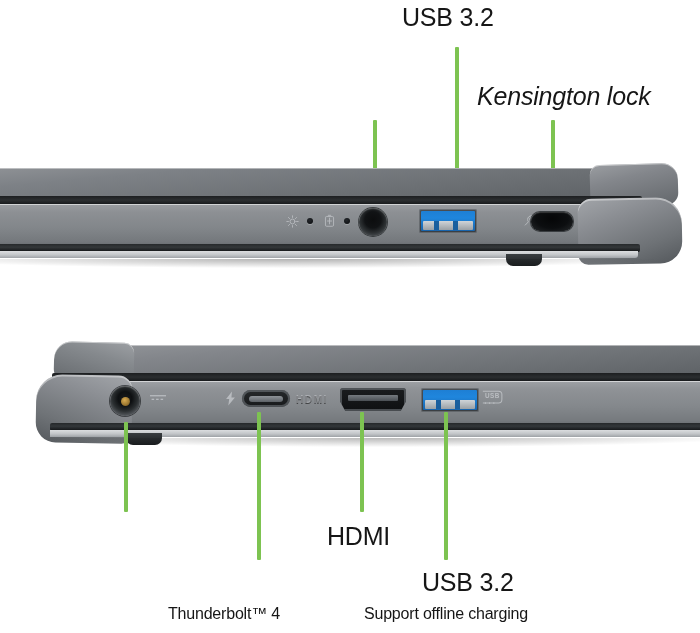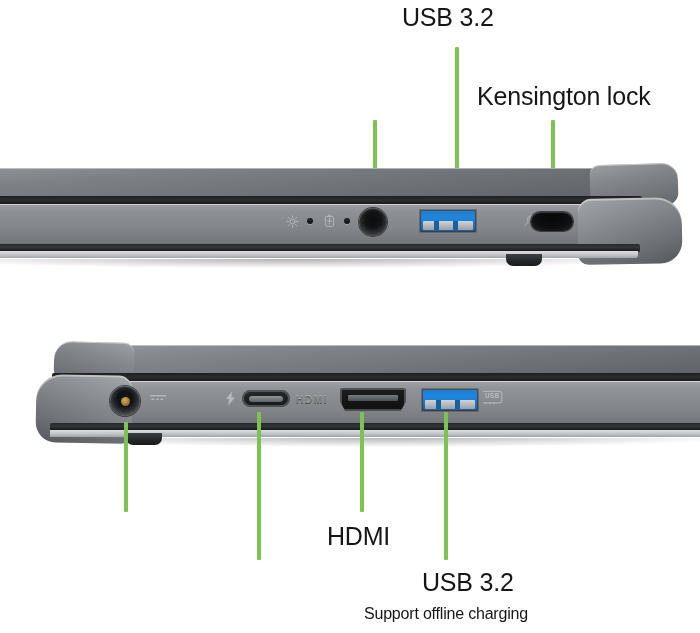--- a/index.html
+++ b/index.html
@@ -208,21 +208,21 @@
   .svgicon{position:absolute;opacity:.5;}
 </style>
 </head>
 <body>
 
 <div class="stage">
 
   <div class="callout big" style="left:402px;top:5px;">USB 3.2</div>
 
 
-  <div class="callout big" style="left:477px;top:84px;">Kensington lock</div>
+  <div class="callout big" style="left:477px;top:84px;font-style:italic;">Kensington lock</div>
 
   <div class="leader" style="left:455px;top:47px;height:185px;"></div>
   <div class="leader" style="left:373px;top:120px;height:105px;"></div>
   <div class="leader" style="left:551px;top:120px;height:102px;"></div>
 
   <div class="lap" id="lapTop">
     <div class="lid"></div>
     <div class="lidcapR"></div>
     <div class="gap"></div>
     <div class="body"></div>
@@ -342,18 +342,19 @@
 
   <div class="leader" style="left:124px;top:422px;height:90px;"></div>
   <div class="leader" style="left:257px;top:412px;height:148px;"></div>
   <div class="leader" style="left:360px;top:412px;height:100px;"></div>
   <div class="leader" style="left:444px;top:412px;height:148px;"></div>
 
 
   <div class="callout big" style="left:327px;top:524px;">HDMI</div>
 
 
+  <div class="callout sub" style="left:168px;top:606px;">Thunderbolt™ 4</div>
 
   <div class="callout big" style="left:422px;top:570px;">USB 3.2</div>
 
   <div class="callout sub" style="left:364px;top:606px;">Support offline charging</div>
 
 </div>
 
 </body></html>

